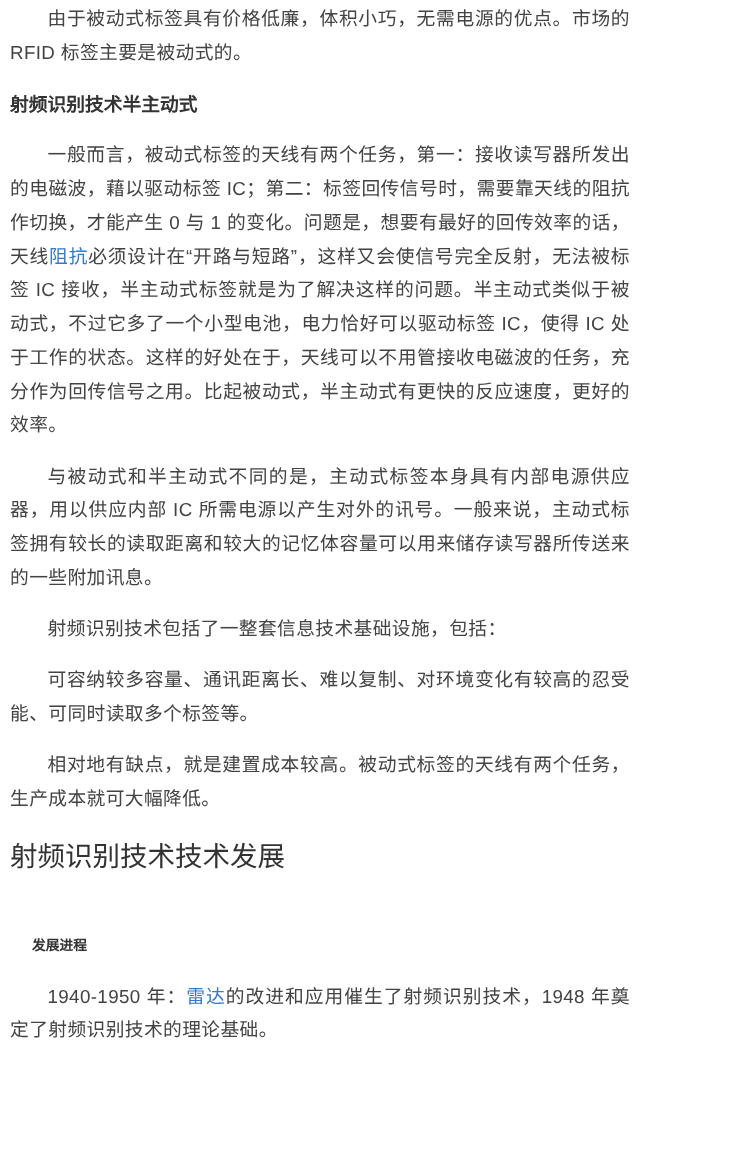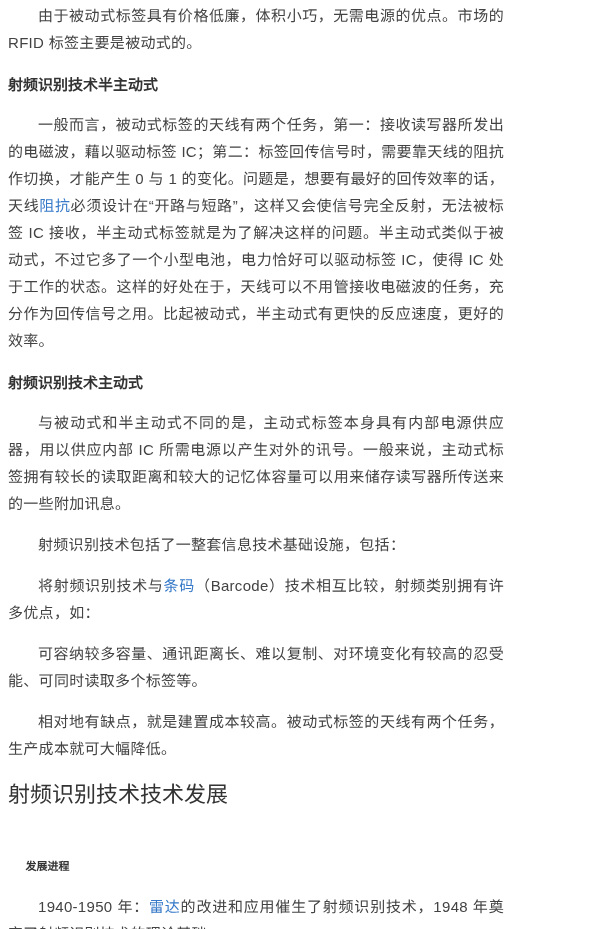--- a/index.html
+++ b/index.html
@@ -61,28 +61,26 @@
 <body>
 
 <div class="page">
 
   <p class="para first">由于被动式标签具有价格低廉，体积小巧，无需电源的优点。市场的 RFID 标签主要是被动式的。</p>
 
   <h2 class="sec-heading">射频识别技术半主动式</h2>
 
   <p class="para"><span>一般而言，被动式标签的天线有两个任务，第一：接收读写器所发出的电磁波，藉以驱动标签 IC；第二：标签回传信号时，需要靠天线的阻抗作切换，才能产生 0 与 1 的变化。问题是，想要有最好的回传效率的话，天线</span><a class="inline-link">阻抗</a><span>必须设计在“开路与短路”，这样又会使信号完全反射，无法被标签 IC 接收，半主动式标签就是为了解决这样的问题。半主动式类似于被动式，不过它多了一个小型电池，电力恰好可以驱动标签 IC，使得 IC 处于工作的状态。这样的好处在于，天线可以不用管接收电磁波的任务，充分作为回传信号之用。比起被动式，半主动式有更快的反应速度，更好的效率。</span></p>
 
-  <h2 class="sec-heading">射频识别技术主动式</h2>
 
   <p class="para">与被动式和半主动式不同的是，主动式标签本身具有内部电源供应器，用以供应内部 IC 所需电源以产生对外的讯号。一般来说，主动式标签拥有较长的读取距离和较大的记忆体容量可以用来储存读写器所传送来的一些附加讯息。</p>
 
   <p class="para">射频识别技术包括了一整套信息技术基础设施，包括：</p>
 
 
-  <p class="para"><span>将射频识别技术与</span><a class="inline-link">条码</a><span>（Barcode）技术相互比较，射频类别拥有许多优点，如：</span></p>
 
   <p class="para">可容纳较多容量、通讯距离长、难以复制、对环境变化有较高的忍受能、可同时读取多个标签等。</p>
 
   <p class="para">相对地有缺点，就是建置成本较高。被动式标签的天线有两个任务，生产成本就可大幅降低。</p>
 
   <h1 class="big-heading">射频识别技术技术发展</h1>
 
   <h3 class="sub-heading">发展进程</h3>
 
   <p class="para"><span>1940-1950 年：</span><a class="inline-link">雷达</a><span>的改进和应用催生了射频识别技术，1948 年奠定了射频识别技术的理论基础。</span></p>

